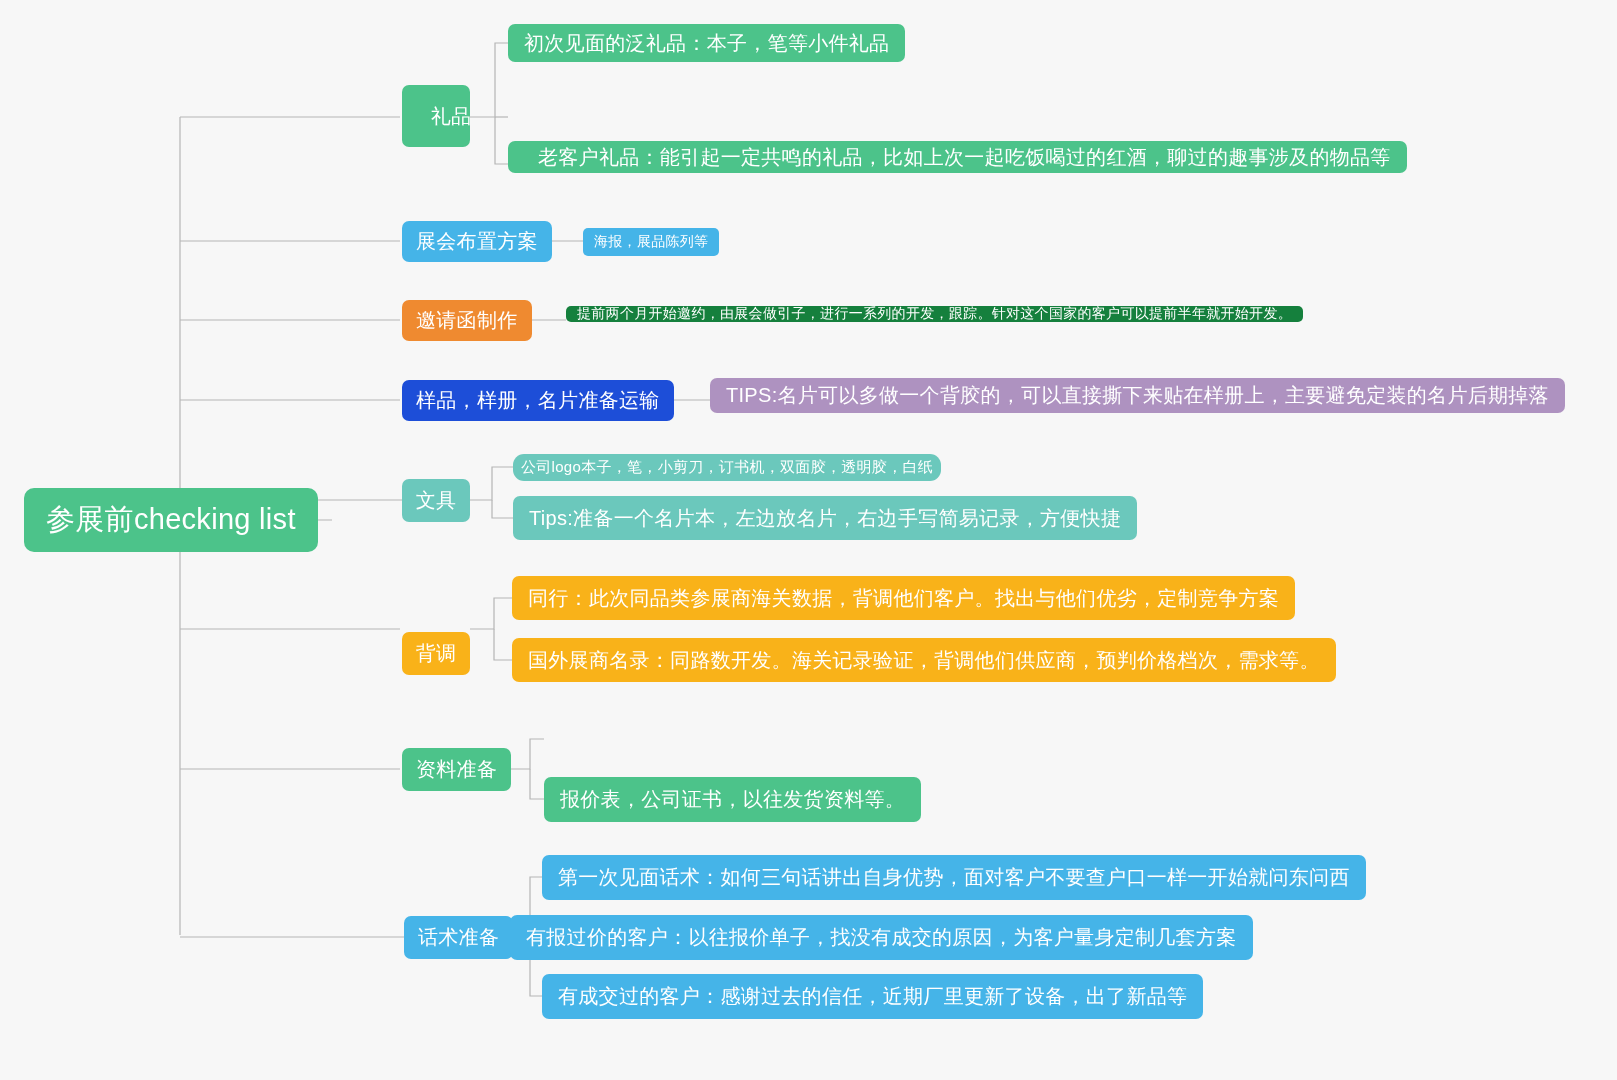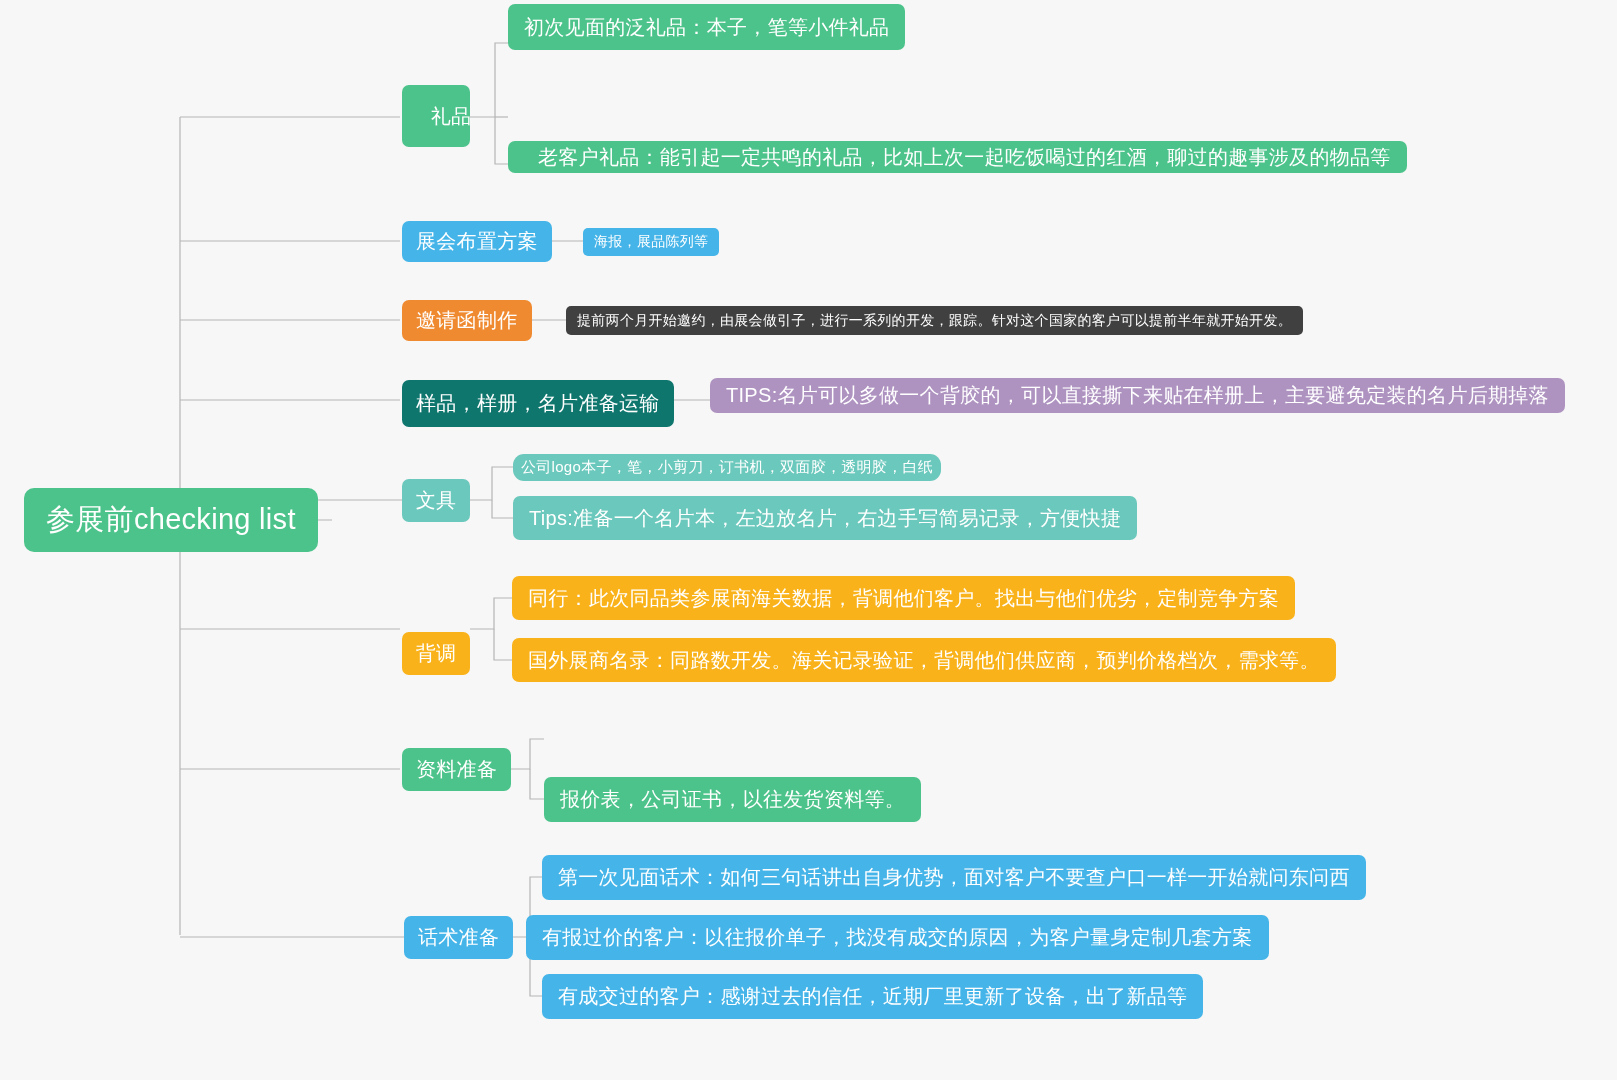--- a/index.html
+++ b/index.html
@@ -75,34 +75,34 @@
       <path d="M510,937 H530 V877 H542"></path>
       <path d="M530,937 H542"></path>
       <path d="M530,937 V996 H542"></path>
     </g>
   </svg>
 
   <div class="node root" style="left:24px;top:488px;height:64px;background:#4cc38a;">参展前checking list</div>
 
   <div class="node lvl1" style="left:402px;top:85px;height:62px;width:68px;background:#4cc38a;padding-left:44px;">礼品</div>
 
-  <div class="node lvl2" style="left:508px;top:4px;height:46px;background:#4cc38a;">初次见面的泛礼品：本子，笔等小件礼品</div>
+  <div class="node lvl2" style="left:508px;top:24px;height:38px;background:#4cc38a;">初次见面的泛礼品：本子，笔等小件礼品</div>
 
 
   <div class="node lvl2" style="left:508px;top:141px;height:32px;background:#4cc38a;padding-left:30px;">老客户礼品：能引起一定共鸣的礼品，比如上次一起吃饭喝过的红酒，聊过的趣事涉及的物品等</div>
 
   <div class="node lvl1" style="left:402px;top:221px;height:41px;background:#45b4e8;">展会布置方案</div>
 
   <div class="node lvl2 tiny" style="left:583px;top:228px;height:28px;background:#45b4e8;">海报，展品陈列等</div>
 
   <div class="node lvl1" style="left:402px;top:300px;height:41px;background:#ef8a30;">邀请函制作</div>
 
-  <div class="node lvl2 tiny" style="left:566px;top:306px;height:29px;background:#404040;">提前两个月开始邀约，由展会做引子，进行一系列的开发，跟踪。针对这个国家的客户可以提前半年就开始开发。</div>
+  <div class="node lvl2 tiny" style="left:566px;top:306px;height:16px;background:#15803d;">提前两个月开始邀约，由展会做引子，进行一系列的开发，跟踪。针对这个国家的客户可以提前半年就开始开发。</div>
 
-  <div class="node lvl1" style="left:402px;top:380px;height:47px;background:#0f766e;">样品，样册，名片准备运输</div>
+  <div class="node lvl1" style="left:402px;top:380px;height:41px;background:#1d4ed8;">样品，样册，名片准备运输</div>
 
   <div class="node lvl2" style="left:710px;top:378px;height:35px;background:#ae92c0;">TIPS:名片可以多做一个背胶的，可以直接撕下来贴在样册上，主要避免定装的名片后期掉落</div>
 
   <div class="node lvl1" style="left:402px;top:479px;height:43px;width:68px;background:#6bc8bc;">文具</div>
 
   <div class="node lvl2 small" style="left:513px;top:454px;height:27px;background:#6bc8bc;">公司logo本子，笔，小剪刀，订书机，双面胶，透明胶，白纸</div>
 
   <div class="node lvl2" style="left:513px;top:496px;height:44px;background:#6bc8bc;">Tips:准备一个名片本，左边放名片，右边手写简易记录，方便快捷</div>
 
   <div class="node lvl1" style="left:402px;top:608px;height:43px;width:68px;background:#f9b219;margin-top:24px;">背调</div>
@@ -113,17 +113,17 @@
 
   <div class="node lvl1" style="left:402px;top:748px;height:43px;background:#4cc38a;">资料准备</div>
 
 
   <div class="node lvl2" style="left:544px;top:777px;height:45px;background:#4cc38a;">报价表，公司证书，以往发货资料等。</div>
 
   <div class="node lvl1" style="left:404px;top:916px;height:43px;background:#45b4e8;">话术准备</div>
 
   <div class="node lvl2" style="left:542px;top:855px;height:45px;background:#45b4e8;">第一次见面话术：如何三句话讲出自身优势，面对客户不要查户口一样一开始就问东问西</div>
 
-  <div class="node lvl2" style="left:526px;top:915px;height:45px;background:#45b4e8;">有报过价的客户：以往报价单子，找没有成交的原因，为客户量身定制几套方案</div>
+  <div class="node lvl2" style="left:510px;top:915px;height:45px;background:#45b4e8;">有报过价的客户：以往报价单子，找没有成交的原因，为客户量身定制几套方案</div>
 
   <div class="node lvl2" style="left:542px;top:974px;height:45px;background:#45b4e8;">有成交过的客户：感谢过去的信任，近期厂里更新了设备，出了新品等</div>
 
 </div>
 
 </body></html>

